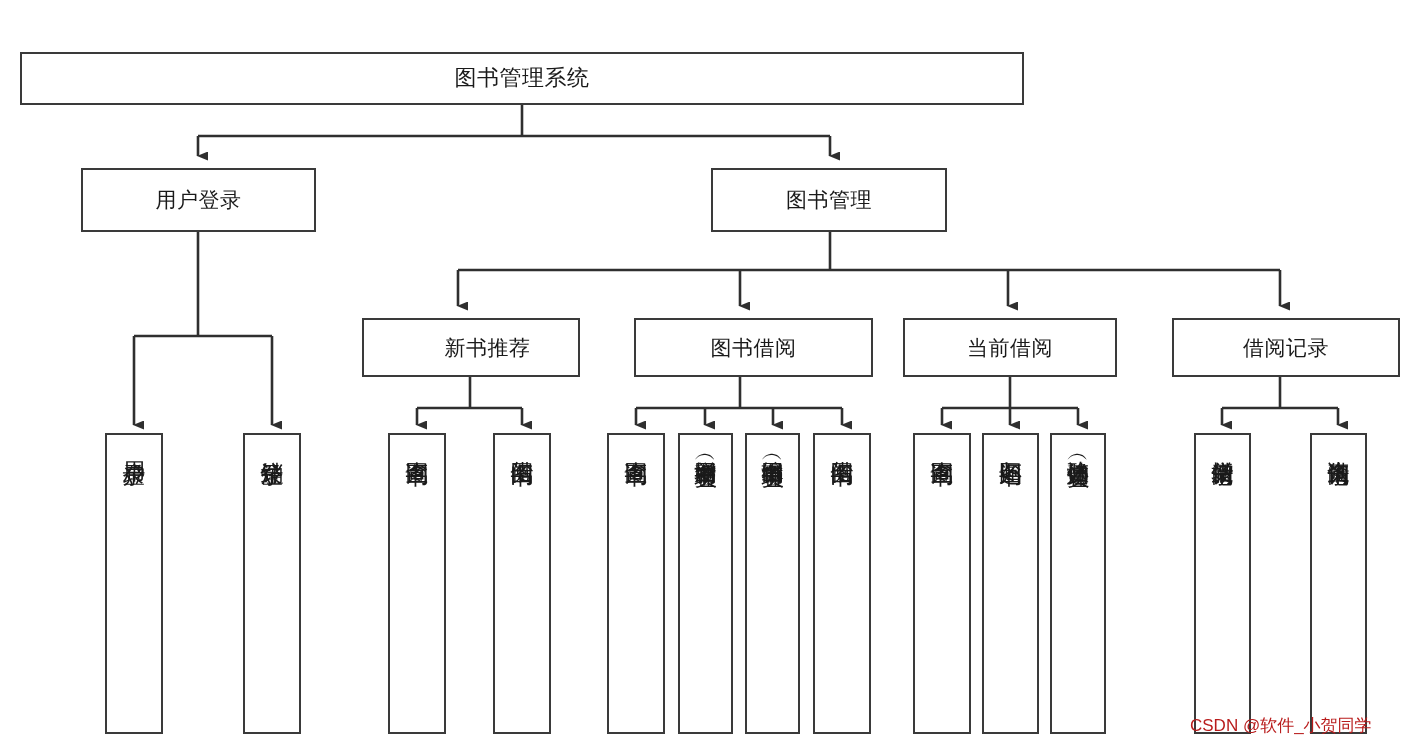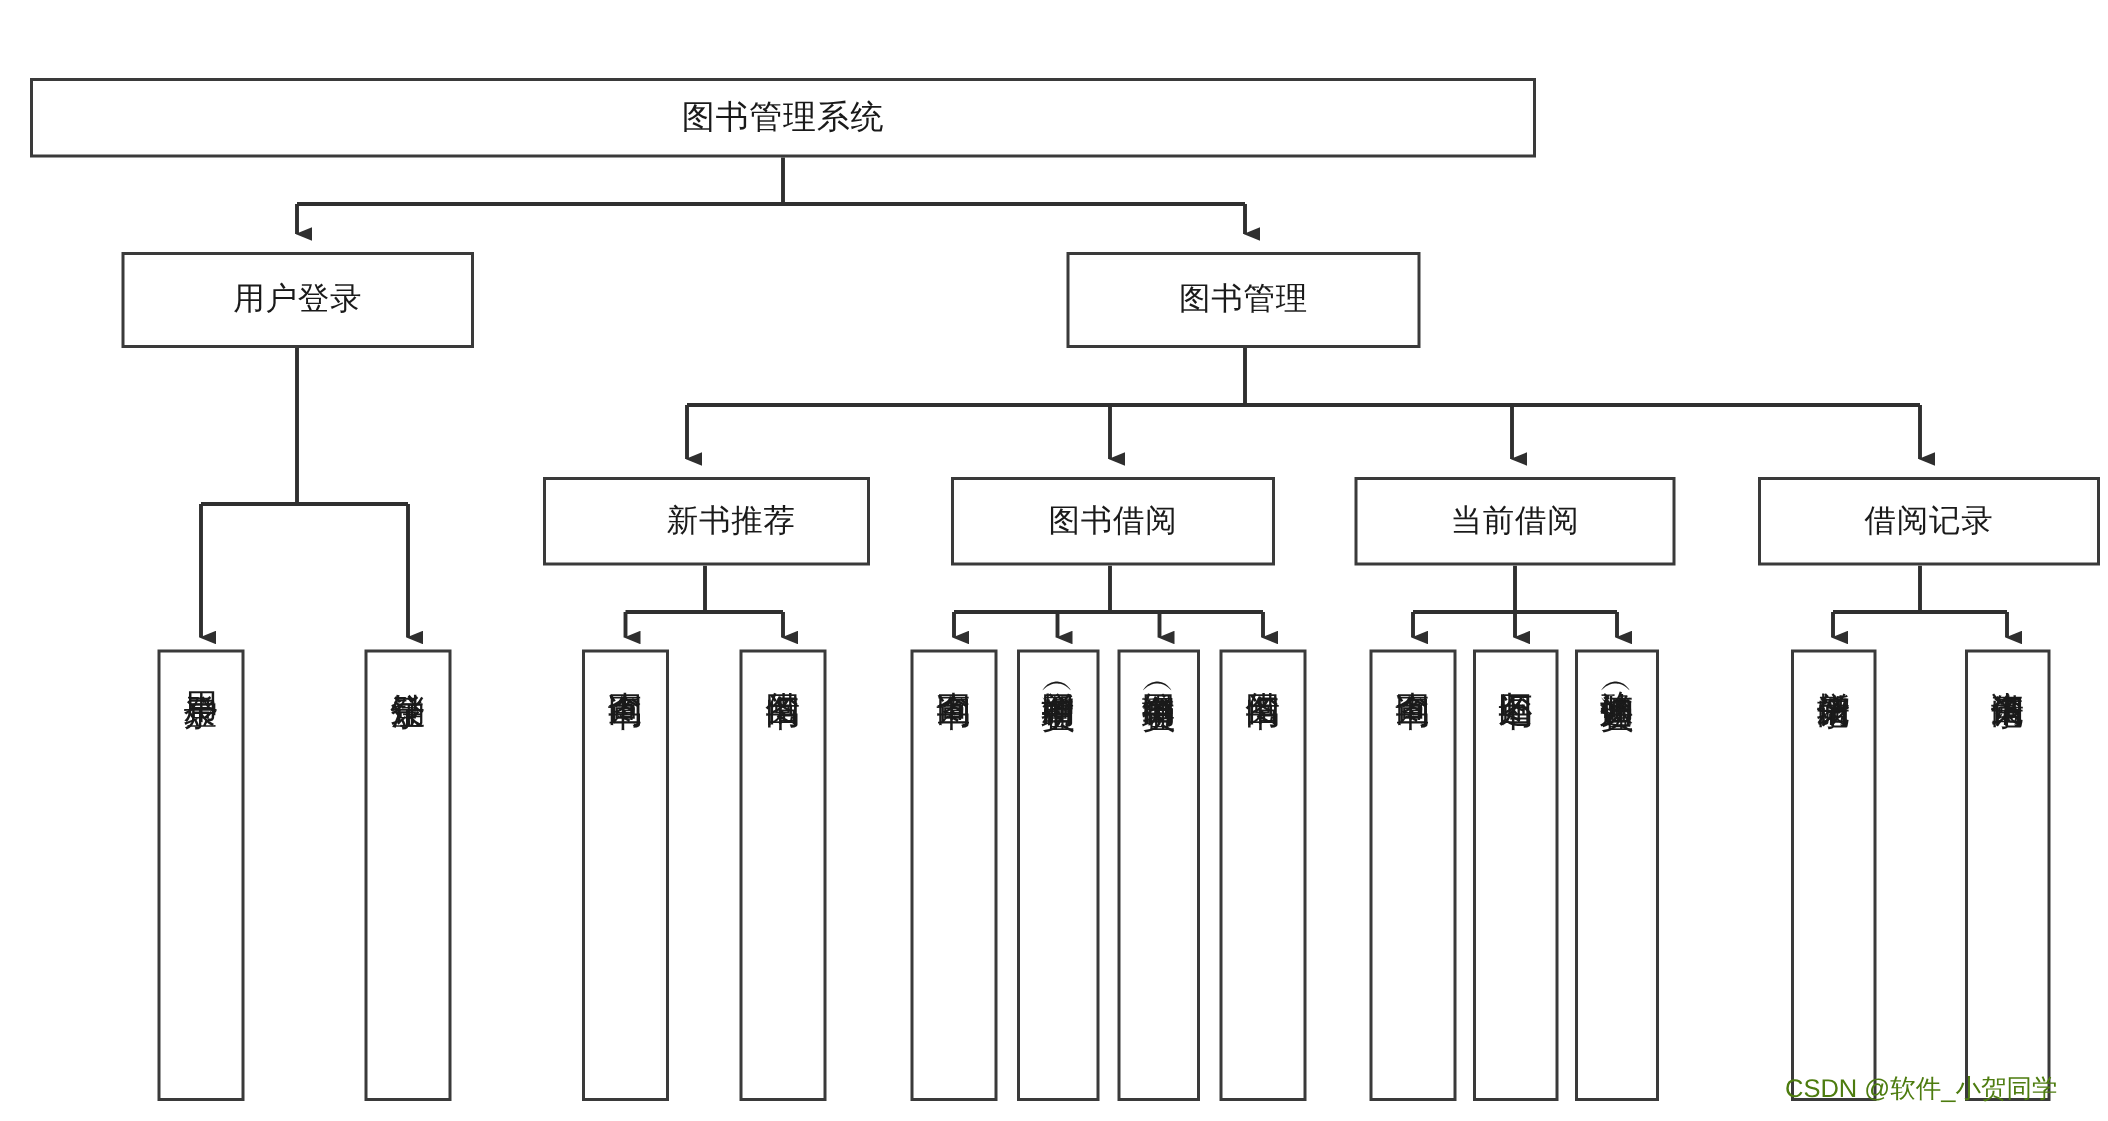--- a/index.html
+++ b/index.html
@@ -63,21 +63,21 @@
     max-height: 100%;
   }
   .node.vert.tall-text .label {
     font-size: 22px;
   }
   .watermark {
     position: absolute;
     left: 1190px;
     top: 714px;
     font-size: 17px;
-    color: #4d7c0f;
+    color: #b91c1c;
     white-space: nowrap;
     z-index: 5;
     font-family: "Liberation Sans", "DejaVu Sans", sans-serif;
   }
 </style>
 </head>
 <body>
 
 <div id="diagram-root">
 
@@ -138,21 +138,21 @@
   <div class="node horiz" style="left:81px; top:168px; width:235px; height:64px;">
     <span class="label">用户登录</span>
   </div>
   <div class="node horiz" style="left:711px; top:168px; width:236px; height:64px;align-items:center;">
     <span class="label">图书管理</span>
   </div>
 
   <div class="node horiz" style="left:362px; top:318px; width:218px; height:59px;padding-left:33px;">
     <span class="label">新书推荐</span>
   </div>
-  <div class="node horiz" style="left:634px; top:318px; width:216px; height:59px;">
+  <div class="node horiz" style="left:634px; top:318px; width:239px; height:59px;">
     <span class="label">图书借阅</span>
   </div>
   <div class="node horiz" style="left:903px; top:318px; width:214px; height:59px;align-items:center;">
     <span class="label">当前借阅</span>
   </div>
   <div class="node horiz" style="left:1172px; top:318px; width:228px; height:59px;">
     <span class="label">借阅记录</span>
   </div>
 
   <div class="node vert" style="left:105px; top:433px; width:58px; height:301px;">

